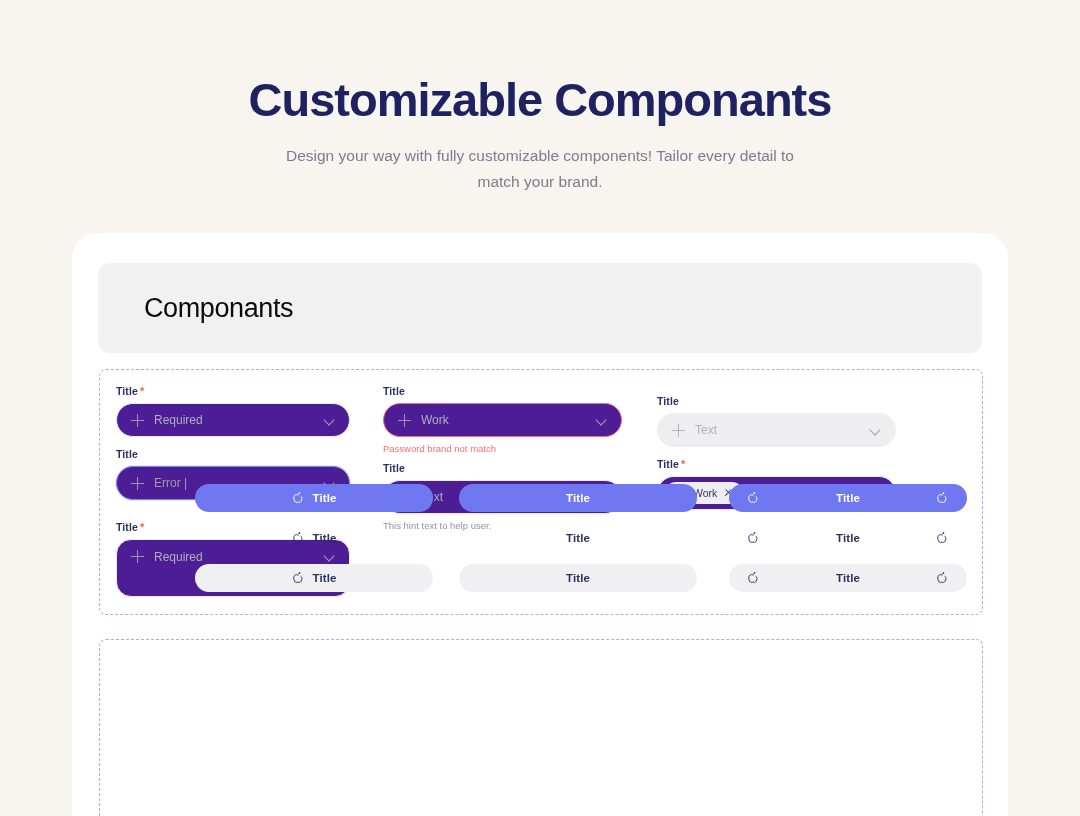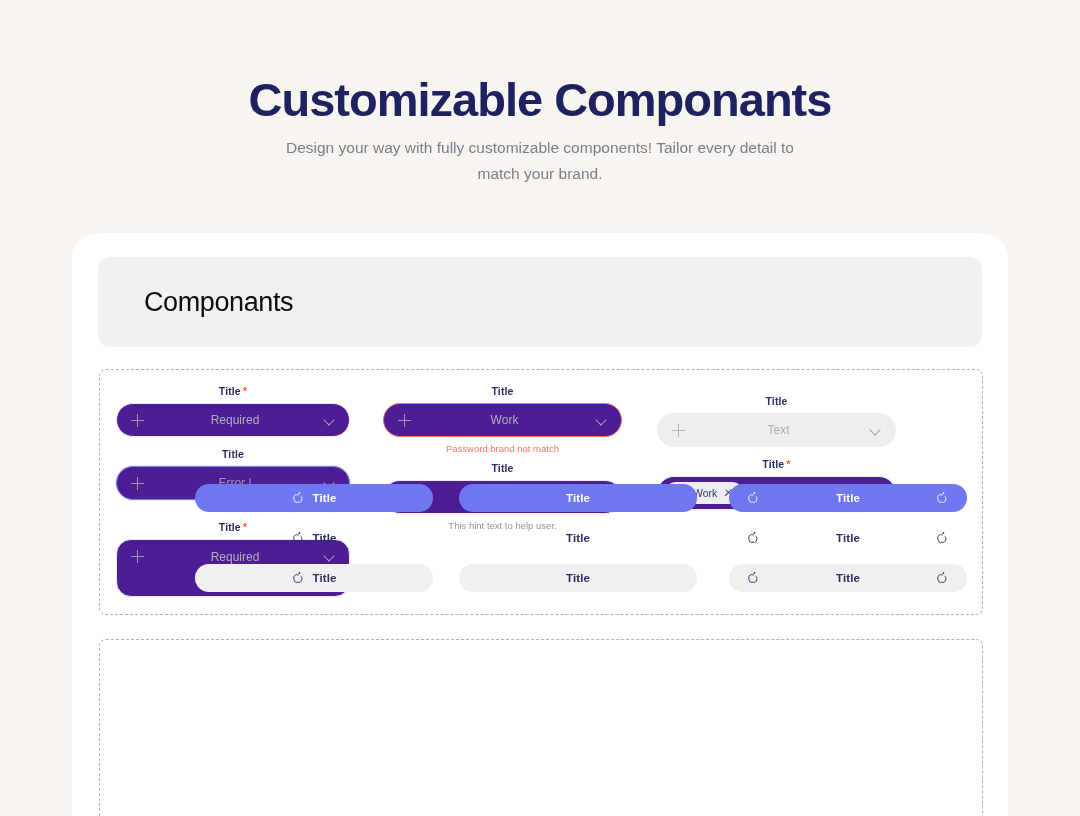--- a/index.html
+++ b/index.html
@@ -11,53 +11,53 @@
   }
   .page { position: relative; width: 1080px; height: 578px; }
 
   
   .hero { padding-top: 72px; text-align: center; }
   .hero-title {
     font-size: 47px; font-weight: 700; letter-spacing: -1px;
     color: #1e2260; line-height: 1.18;
   }
   .hero-sub {
-    margin: 8px auto 0; width: 540px;
+    margin: 16px auto 0; width: 540px;
     font-size: 15.5px; line-height: 1.62; color: #7b7d8c;
   }
 
   
   .card {
     position: absolute; left: 72px; top: 233px;
     width: 936px; height: 600px;
     background: #ffffff;
     border-radius: 26px 26px 0 0;
   }
 
   .panel-head {
-    position: absolute; left: 26px; top: 24px;
+    position: absolute; left: 26px; top: 30px;
     width: 884px; height: 90px;
     background: #f1f1f2; border-radius: 12px;
     display: flex; align-items: center; padding-left: 46px;
   }
   .panel-head-title {
     font-size: 27px; font-weight: 500; color: #0c0c0c; letter-spacing: -0.4px;
   }
 
   
   .dashed {
     position: absolute; left: 27px; width: 884px;
     border: 1.4px dashed #b9a5ef; border-radius: 7px;
   }
   #fields-section { top: 136px; height: 246px; }
   #buttons-section { top: 406px; height: 190px; border-bottom: none;
                      border-radius: 7px 7px 0 0; }
 
   
-  .fgroup { position: absolute; text-align: center; }
+  .fgroup { position: absolute; }
   .flabel {
     font-size: 10.5px; font-weight: 700; color: #2b2f63;
     margin-bottom: 6px; display: block; letter-spacing: 0.1px;
   }
   .flabel .req { color: #f4613f; font-size: 11px; margin-left: 2px; }
 
   .fctl {
     position: relative; display: flex; align-items: center;
     background: #4c1d95; border: 1.3px solid #ececf2;
     border-radius: 24px; height: 34px; padding: 0 14px;

